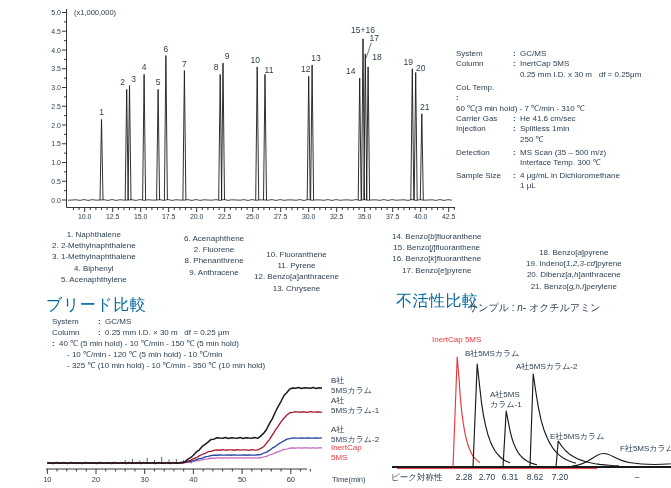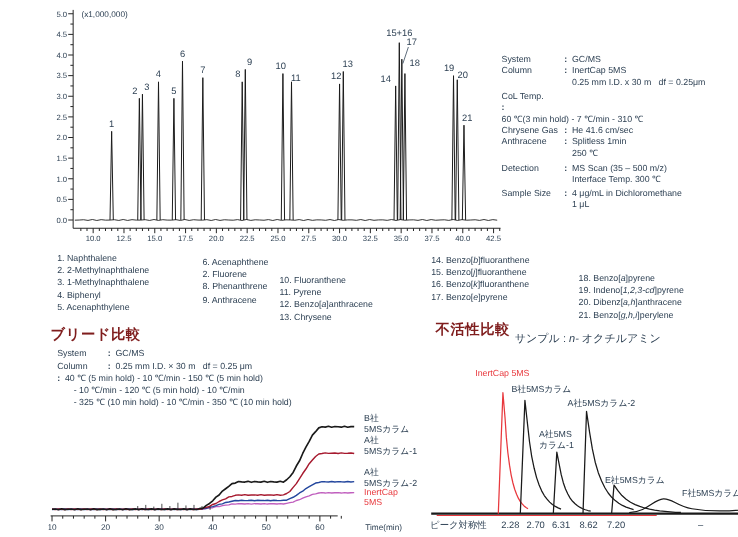--- a/index.html
+++ b/index.html
@@ -5,22 +5,22 @@
   html,body{margin:0;padding:0;background:#fff;}
   .page{position:relative;width:671px;height:488px;background:#fff;overflow:hidden;
         font-family:"Liberation Sans",sans-serif;color:#2e4154;margin-left:44px;}
   svg{position:absolute;display:block;}
   .specs{position:absolute;left:412px;top:49px;width:259px;font-size:8px;line-height:10.4px;}
   .spec-row{display:flex;}
   .spec-label{width:57px;flex:none;}
   .spec-colon{width:7px;flex:none;font-weight:bold;}
   .spec-val div{white-space:nowrap;}
   .compounds{position:absolute;left:0;top:0;width:671px;height:0;font-size:8px;}
-  .comp-col{position:absolute;line-height:11.2px;white-space:nowrap;}
-  .sec-title{position:absolute;font-size:13px;font-weight:bold;color:#7f1d1d;letter-spacing:.5px;}
+  .comp-col{position:absolute;line-height:11.2px;white-space:nowrap;text-align:center;}
+  .sec-title{position:absolute;font-size:16px;font-weight:normal;color:#0369a1;letter-spacing:.5px;}
   .bleed-specs{position:absolute;left:8px;top:316px;font-size:8px;line-height:11px;}
   .bleed-specs .spec-label{width:46px;}
   .bleed-specs .spec-val div:not(:first-child){padding-left:8px;}
   .sample-line{position:absolute;left:424px;top:301px;font-size:10px;color:#2e4154;white-space:nowrap;}
   .sample-line .it{font-style:italic;}
   i{font-style:italic;}
 </style>
 </head>
 <body>
 
@@ -208,28 +208,28 @@
         </div>
       </div>
       <div class="spec-row" style="margin-top: 2.5px; flex-direction: column;">
         <div class="spec-label">CoL Temp.</div>
         <div class="spec-colon">:</div>
         <div class="spec-val">
           <div>60 ℃(3 min hold) - 7 ℃/min - 310 ℃</div>
         </div>
       </div>
       <div class="spec-row">
-        <div class="spec-label">Chrysene Gas</div>
+        <div class="spec-label">Carrier Gas</div>
         <div class="spec-colon">:</div>
         <div class="spec-val">
           <div>He 41.6 cm/sec</div>
         </div>
       </div>
       <div class="spec-row">
-        <div class="spec-label">Anthracene</div>
+        <div class="spec-label">Injection</div>
         <div class="spec-colon">:</div>
         <div class="spec-val">
           <div>Splitless 1min</div>
           <div>250 ℃</div>
         </div>
       </div>
       <div class="spec-row" style="margin-top: 2.5px;">
         <div class="spec-label">Detection</div>
         <div class="spec-colon">:</div>
         <div class="spec-val">

